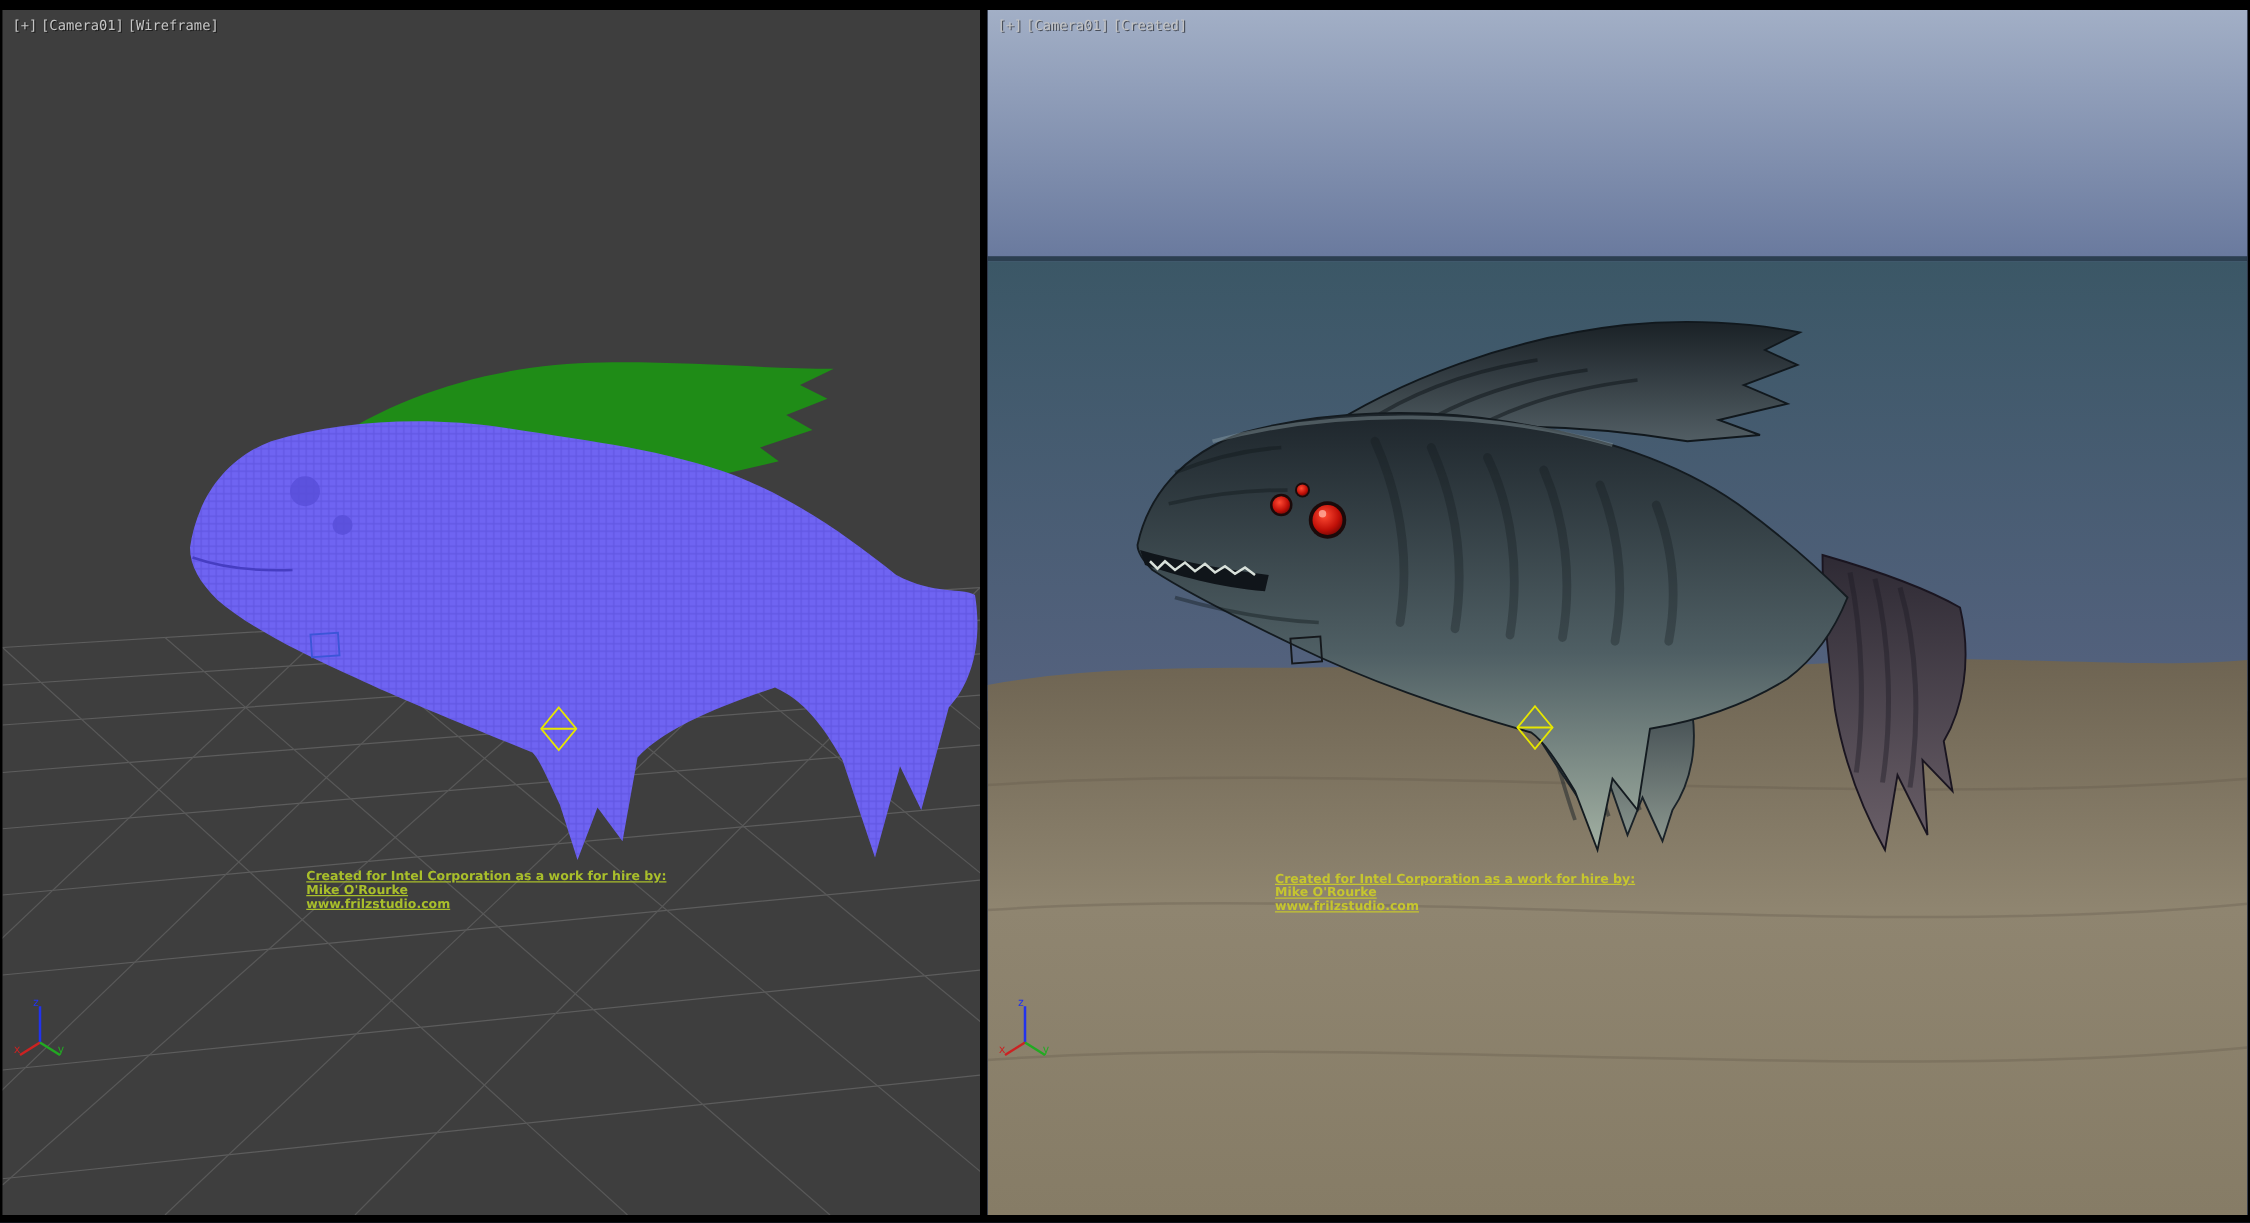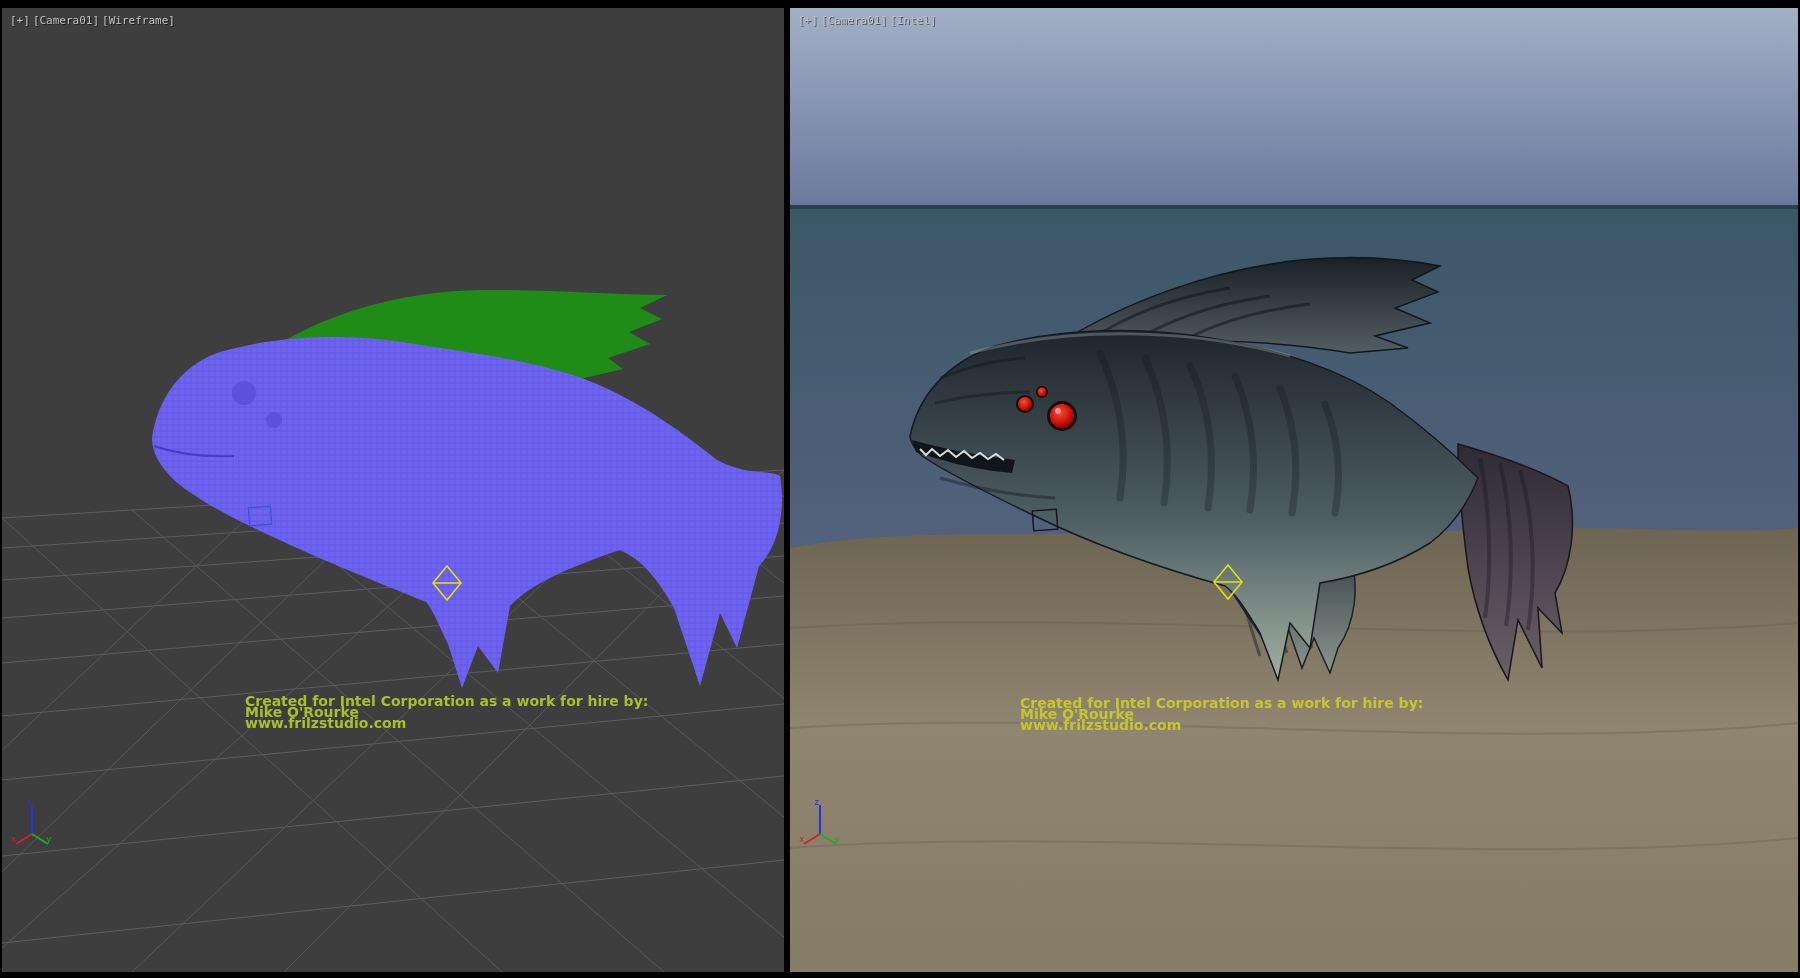--- a/index.html
+++ b/index.html
@@ -6,21 +6,21 @@
   .stage{position:relative;width:1800px;height:978px;background:#000;overflow:hidden;
          font-family:"DejaVu Sans",sans-serif;}
   .viewport{position:absolute;top:8px;height:964px;overflow:hidden;background:#3e3e3e;}
   .viewport.left{left:2px;width:782px;}
   .viewport.right{left:790px;width:1008px;background:#5a6a8e;}
   .vp-canvas{position:absolute;left:0;top:0;width:100%;height:100%;display:block;}
   .vp-label{position:absolute;top:6px;left:8px;display:flex;gap:3px;
             font-family:"DejaVu Sans Mono",monospace;font-size:11px;color:#c4c4c4;
             text-shadow:1px 1px 0 #00000088;cursor:default;z-index:5;}
   .vp-label span{white-space:pre;}
-  .attribution{position:absolute;font-size:14px;font-weight:700;line-height:11px;z-index:4;}
+  .attribution{position:absolute;font-size:10px;font-weight:700;line-height:11px;z-index:4;text-decoration:underline;}
   .viewport.left  .attribution{left:243px;top:688px;color:#a9bf2b;}
   .viewport.right .attribution{left:230px;top:690px;color:#c6c62e;}
   .tripod{position:absolute;left:8px;top:788px;z-index:4;}
   .tripod text{font-family:"DejaVu Sans Mono",monospace;font-size:9px;}
 </style>
 </head>
 <body>
 
 <div class="stage">
 
@@ -192,21 +192,21 @@
 
       <g transform="translate(438,574)">
         <polygon points="0,-17 14,0 0,17 -14,0" fill="none" stroke-width="1.5" stroke="#e6e600"></polygon>
         <line x1="-14" y1="0" x2="14" y2="0" stroke-width="1.5" stroke="#e6e600"></line>
       </g>
     </svg>
 
     <div class="vp-label">
       <span>[+]</span>
       <span>[Camera01]</span>
-      <span>[Intel]</span>
+      <span>[Created]</span>
     </div>
 
     <div class="attribution">
       <div>Created for Intel Corporation as a work for hire by:</div>
       <div>Mike O'Rourke</div>
       <div>www.frilzstudio.com</div>
     </div>
 
     <svg class="tripod" width="44" height="52" viewBox="0 0 44 52">
       <line x1="22" y1="38" x2="22" y2="9" stroke-width="2" stroke="#2233ee"></line>

